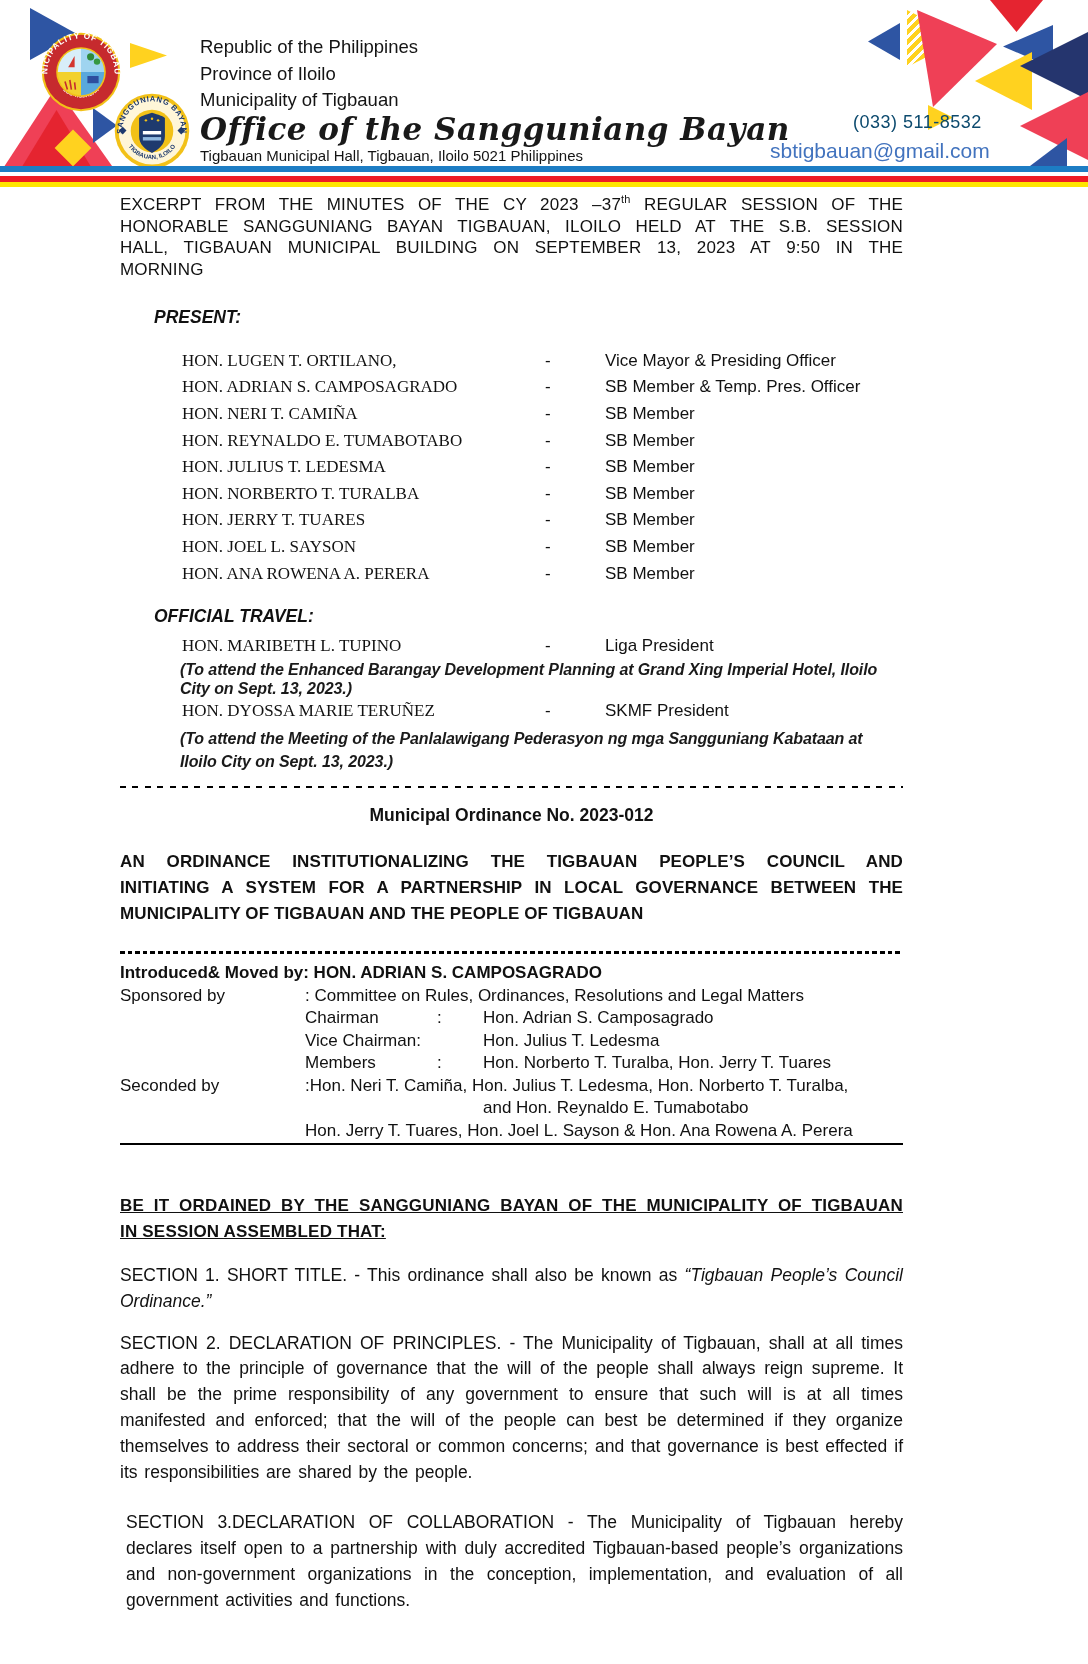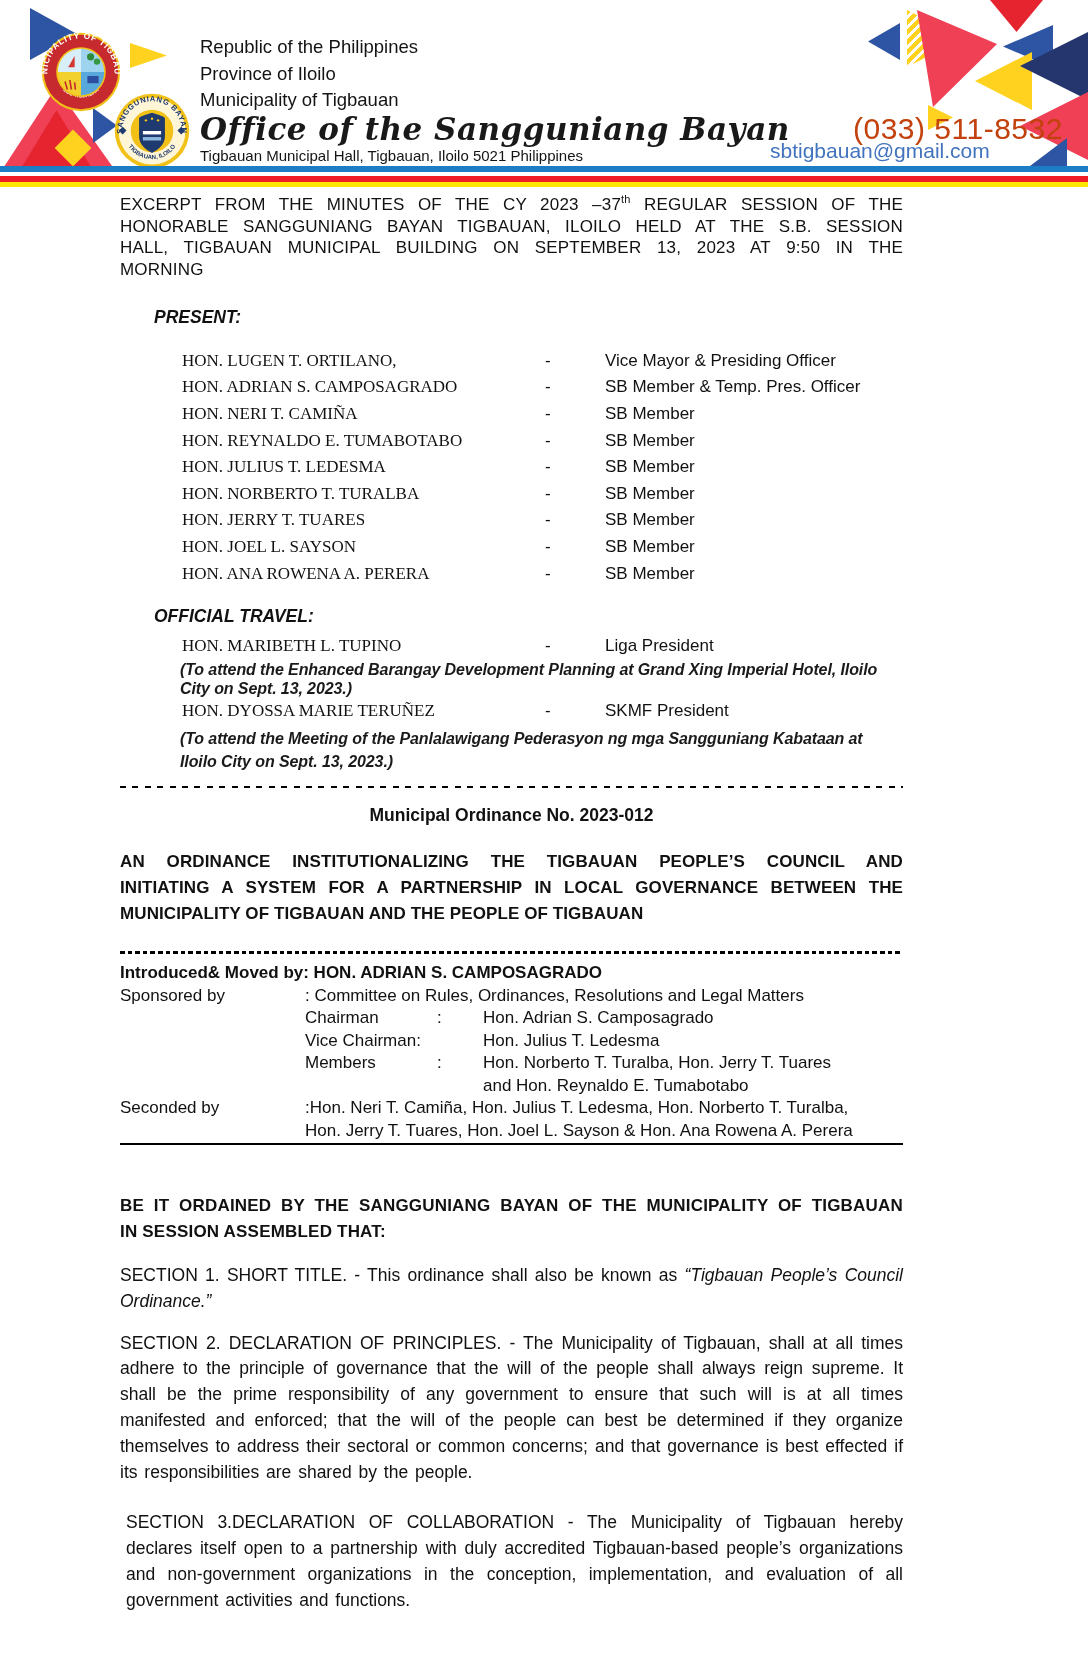--- a/index.html
+++ b/index.html
@@ -6,21 +6,21 @@
   .page{position:relative;width:1088px;height:1664px;background:#ffffff;margin:0 auto;
         font-family:"Liberation Sans","DejaVu Sans",sans-serif;color:#111;overflow:hidden;}
 
   
   .letterhead{position:relative;height:166px;overflow:hidden;background:#fff;}
   .tri{position:absolute;}
   .lh-text{position:absolute;left:200px;top:34px;line-height:26.5px;font-size:18.5px;color:#141414;}
   .office{font-family:"DejaVu Serif","Liberation Serif",serif;font-style:italic;font-weight:bold;
           font-size:31px;letter-spacing:.5px;line-height:33px;margin-top:-1px;color:#191919;}
   .addr{font-size:15px;line-height:17px;margin-top:1px;}
-  .phone{position:absolute;left:853px;top:112px;font-size:30px;color:#c2410c;z-index:5;letter-spacing:.5px;}
+  .phone{position:absolute;left:853px;top:112px;font-size:18px;color:#0c4a6e;z-index:5;letter-spacing:.5px;}
   .email{position:absolute;left:770px;top:139px;font-size:21px;color:var(--email-blue,#4273BE);z-index:5;}
   .seal{position:absolute;z-index:4;}
 
   
   .d1{left:30px;top:8px;width:47px;height:52px;background:var(--decor-blue);clip-path:polygon(0 0,0 100%,100% 50%);}
   .d2{left:130px;top:43px;width:37px;height:25px;background:var(--decor-yellow);clip-path:polygon(0 0,0 100%,100% 50%);}
   .d3{left:0;top:87px;width:117px;height:86px;background:var(--decor-pink);clip-path:polygon(0 100%,48% 0,100% 100%);}
   .d4{left:20px;top:110px;width:73px;height:60px;background:var(--decor-red);clip-path:polygon(0 100%,50% 0,100% 100%);}
   .d5{left:93px;top:108px;width:24px;height:35px;background:var(--decor-blue);clip-path:polygon(0 0,0 100%,100% 50%);}
   .d6{left:60px;top:135px;width:26px;height:26px;background:var(--decor-yellow);transform:rotate(45deg);}
@@ -63,21 +63,21 @@
   .title{margin-top:23px;font-weight:bold;}
   .title .jline{line-height:25.6px;letter-spacing:.1px;}
   .sep-dot{margin-top:25px;height:3px;background:repeating-linear-gradient(90deg,#000 0 4.6px,transparent 4.6px 7.6px);}
   .intro-line{margin-top:8px;font-weight:bold;font-size:17px;line-height:22.5px;}
   .sp-row{display:flex;font-size:17px;line-height:22.5px;white-space:nowrap;}
   .sp-label{width:185px;font-weight:normal;}
   .sp-role{width:132px;}
   .sp-colon{width:46px;}
   .sp-value{flex:1;}
   .rule{border:none;border-top:2.5px solid #000;margin:1px 0 0 0;}
-  .beit{margin-top:48px;font-weight:bold;}
+  .beit{margin-top:48px;font-weight:bold;text-decoration:underline;}
   .beit .jline{line-height:26.3px;}
   .sec{margin:0;text-align:justify;font-size:17.5px;line-height:25.9px;word-spacing:2px;}
   .sec1{margin-top:17px;}
   .sec2{margin-top:16px;}
   .sec3{margin-top:24px;margin-left:6px;}
   .b{font-weight:normal;}
   .i{font-style:italic;}
   sup{font-size:11px;vertical-align:super;line-height:0;}
 
   
@@ -278,30 +278,30 @@
       <span class="sp-colon"></span>
       <span class="sp-value">Hon. Julius T. Ledesma</span>
     </div>
     <div class="sp-row">
       <span class="sp-label"></span>
       <span class="sp-role">Members</span>
       <span class="sp-colon">:</span>
       <span class="sp-value">Hon. Norberto T. Turalba, Hon. Jerry T. Tuares</span>
     </div>
     <div class="sp-row">
+      <span class="sp-label">Seconded by</span>
+      <span class="sp-value">:Hon. Neri T. Camiña, Hon. Julius T. Ledesma, Hon. Norberto T. Turalba,</span>
+    </div>
+    <div class="sp-row">
       <span class="sp-label"></span>
       <span class="sp-role"></span>
       <span class="sp-colon"></span>
       <span class="sp-value">and Hon. Reynaldo E. Tumabotabo</span>
     </div>
     <div class="sp-row">
-      <span class="sp-label">Seconded by</span>
-      <span class="sp-value">:Hon. Neri T. Camiña, Hon. Julius T. Ledesma, Hon. Norberto T. Turalba,</span>
-    </div>
-    <div class="sp-row">
       <span class="sp-label"></span>
       <span class="sp-value">Hon. Jerry T. Tuares, Hon. Joel L. Sayson &amp; Hon. Ana Rowena A. Perera</span>
     </div>
 
     <hr class="rule">
 
     <div class="beit">
       <div class="jline">BE IT ORDAINED BY THE SANGGUNIANG BAYAN OF THE MUNICIPALITY OF TIGBAUAN</div>
       <div class="jline jlast">IN SESSION ASSEMBLED THAT:</div>
     </div>

